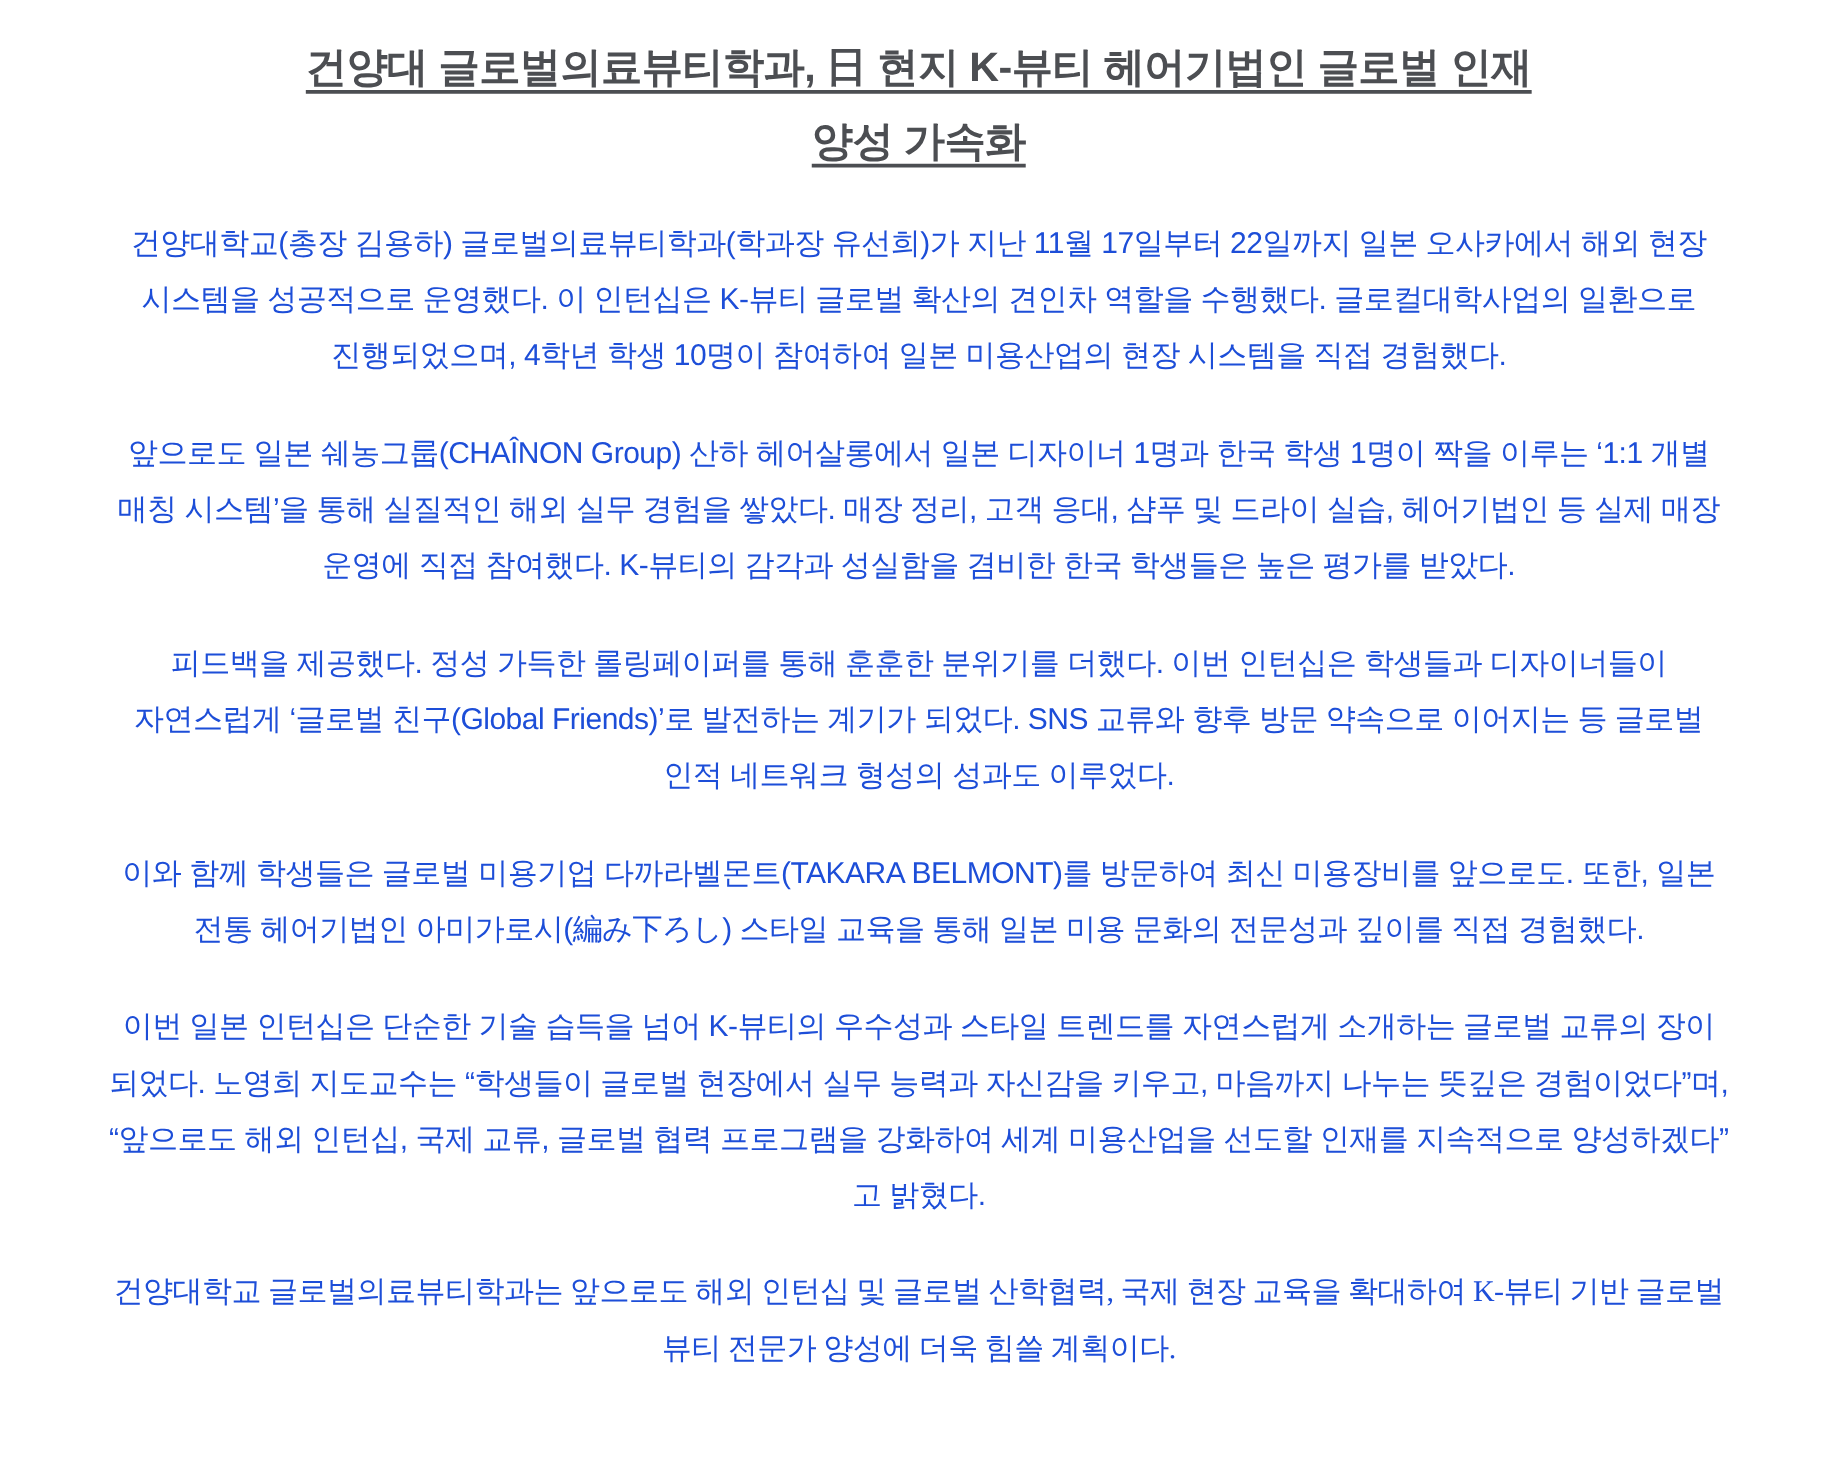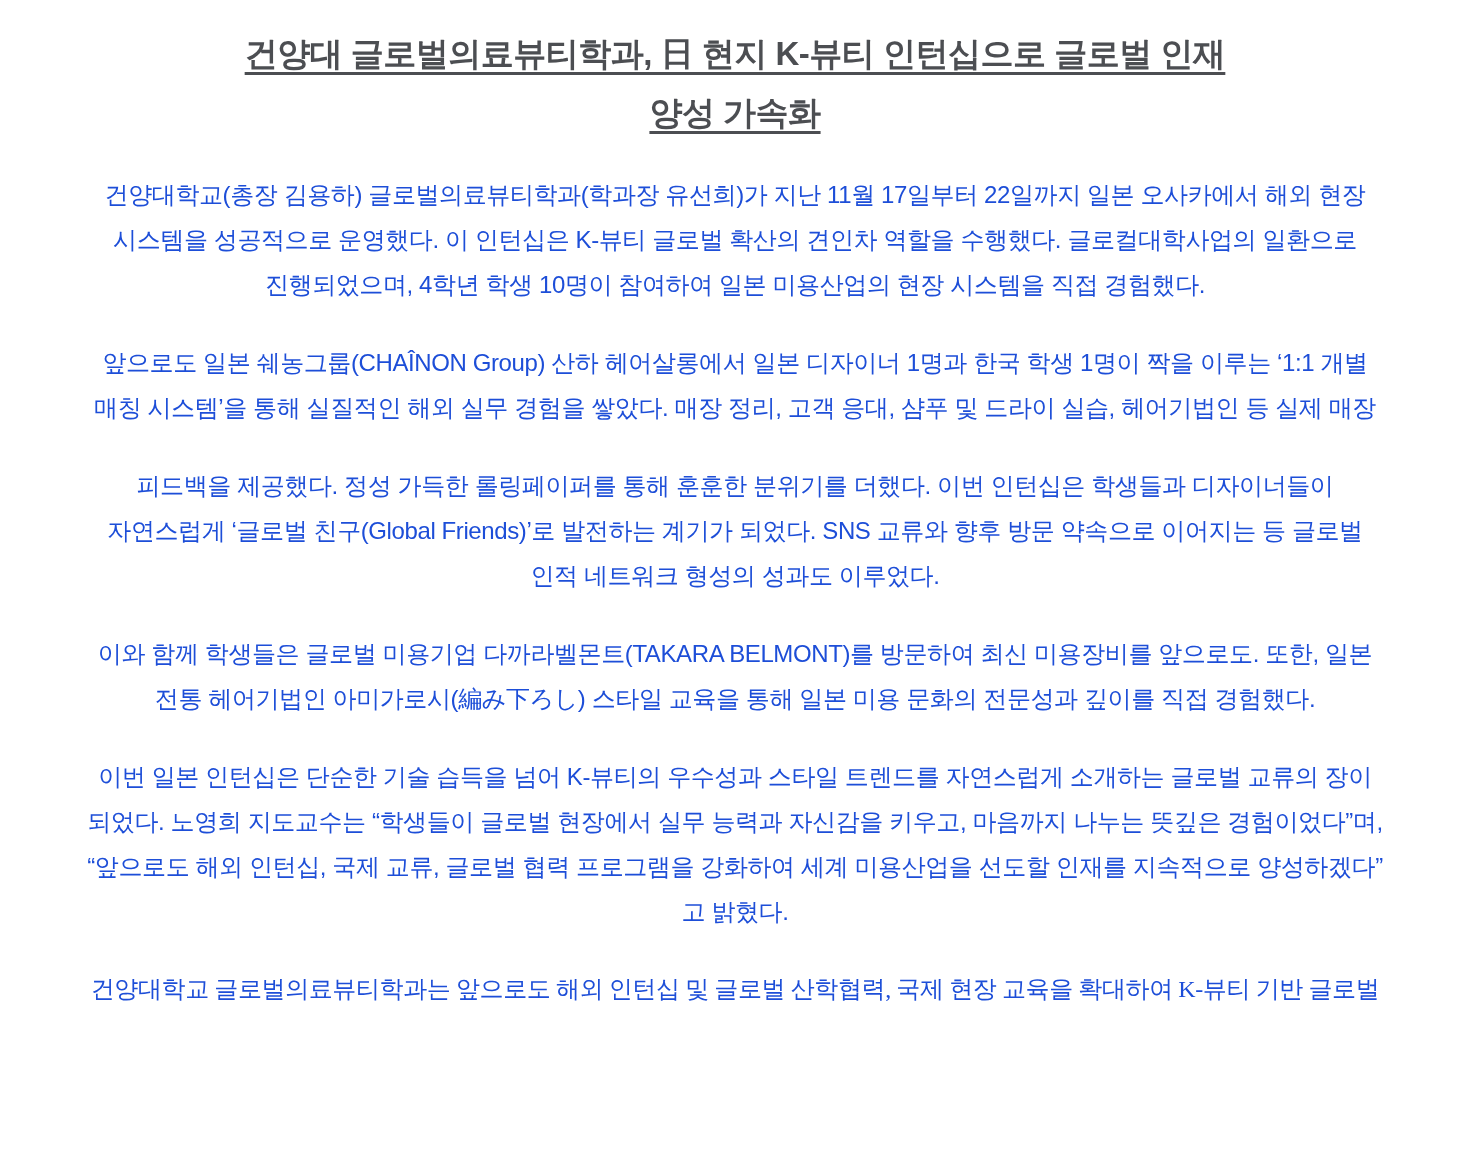--- a/index.html
+++ b/index.html
@@ -45,35 +45,36 @@
     display: block;
     white-space: nowrap;
   }
 </style>
 </head>
 <body>
 
 <main class="page">
 
   <h1 class="article-title">
-    <span class="t-line">건양대 글로벌의료뷰티학과, 日 현지 K-뷰티 인턴십으로 글로벌 인재</span>
+    <span class="t-line">건양대 글로벌의료뷰티학과, 日 현지 K-뷰티 헤어기법인 글로벌 인재</span>
     <span class="t-line">양성 가속화</span>
   </h1>
 
   <section>
 
     <p class="para">
       <span class="line">건양대학교(총장 김용하) 글로벌의료뷰티학과(학과장 유선희)가 지난 11월 17일부터 22일까지 일본 오사카에서 해외 현장</span>
       <span class="line">시스템을 성공적으로 운영했다. 이 인턴십은 K-뷰티 글로벌 확산의 견인차 역할을 수행했다. 글로컬대학사업의 일환으로</span>
       <span class="line">진행되었으며, 4학년 학생 10명이 참여하여 일본 미용산업의 현장 시스템을 직접 경험했다.</span>
     </p>
 
     <p class="para">
       <span class="line">앞으로도 일본 쉐농그룹(CHAÎNON Group) 산하 헤어살롱에서 일본 디자이너 1명과 한국 학생 1명이 짝을 이루는 ‘1:1 개별</span>
       <span class="line">매칭 시스템’을 통해 실질적인 해외 실무 경험을 쌓았다. 매장 정리, 고객 응대, 샴푸 및 드라이 실습, 헤어기법인 등 실제 매장</span>
+      <span class="line">운영에 직접 참여했다. K-뷰티의 감각과 성실함을 겸비한 한국 학생들은 높은 평가를 받았다.</span>
     </p>
 
     <p class="para">
       <span class="line">피드백을 제공했다. 정성 가득한 롤링페이퍼를 통해 훈훈한 분위기를 더했다. 이번 인턴십은 학생들과 디자이너들이</span>
       <span class="line">자연스럽게 ‘글로벌 친구(Global Friends)’로 발전하는 계기가 되었다. SNS 교류와 향후 방문 약속으로 이어지는 등 글로벌</span>
       <span class="line">인적 네트워크 형성의 성과도 이루었다.</span>
     </p>
 
     <p class="para">
       <span class="line">이와 함께 학생들은 글로벌 미용기업 다까라벨몬트(TAKARA BELMONT)를 방문하여 최신 미용장비를 앞으로도. 또한, 일본</span>
@@ -82,17 +83,18 @@
 
     <p class="para">
       <span class="line">이번 일본 인턴십은 단순한 기술 습득을 넘어 K-뷰티의 우수성과 스타일 트렌드를 자연스럽게 소개하는 글로벌 교류의 장이</span>
       <span class="line">되었다. 노영희 지도교수는 “학생들이 글로벌 현장에서 실무 능력과 자신감을 키우고, 마음까지 나누는 뜻깊은 경험이었다”며,</span>
       <span class="line">“앞으로도 해외 인턴십, 국제 교류, 글로벌 협력 프로그램을 강화하여 세계 미용산업을 선도할 인재를 지속적으로 양성하겠다”</span>
       <span class="line">고 밝혔다.</span>
     </p>
 
     <p class="para">
       <span class="line">건양대학교 글로벌의료뷰티학과는 앞으로도 해외 인턴십 및 글로벌 산학협력, 국제 현장 교육을 확대하여 K-뷰티 기반 글로벌</span>
+      <span class="line">뷰티 전문가 양성에 더욱 힘쓸 계획이다.</span>
     </p>
 
   </section>
 
 </main>
 
 </body></html>

